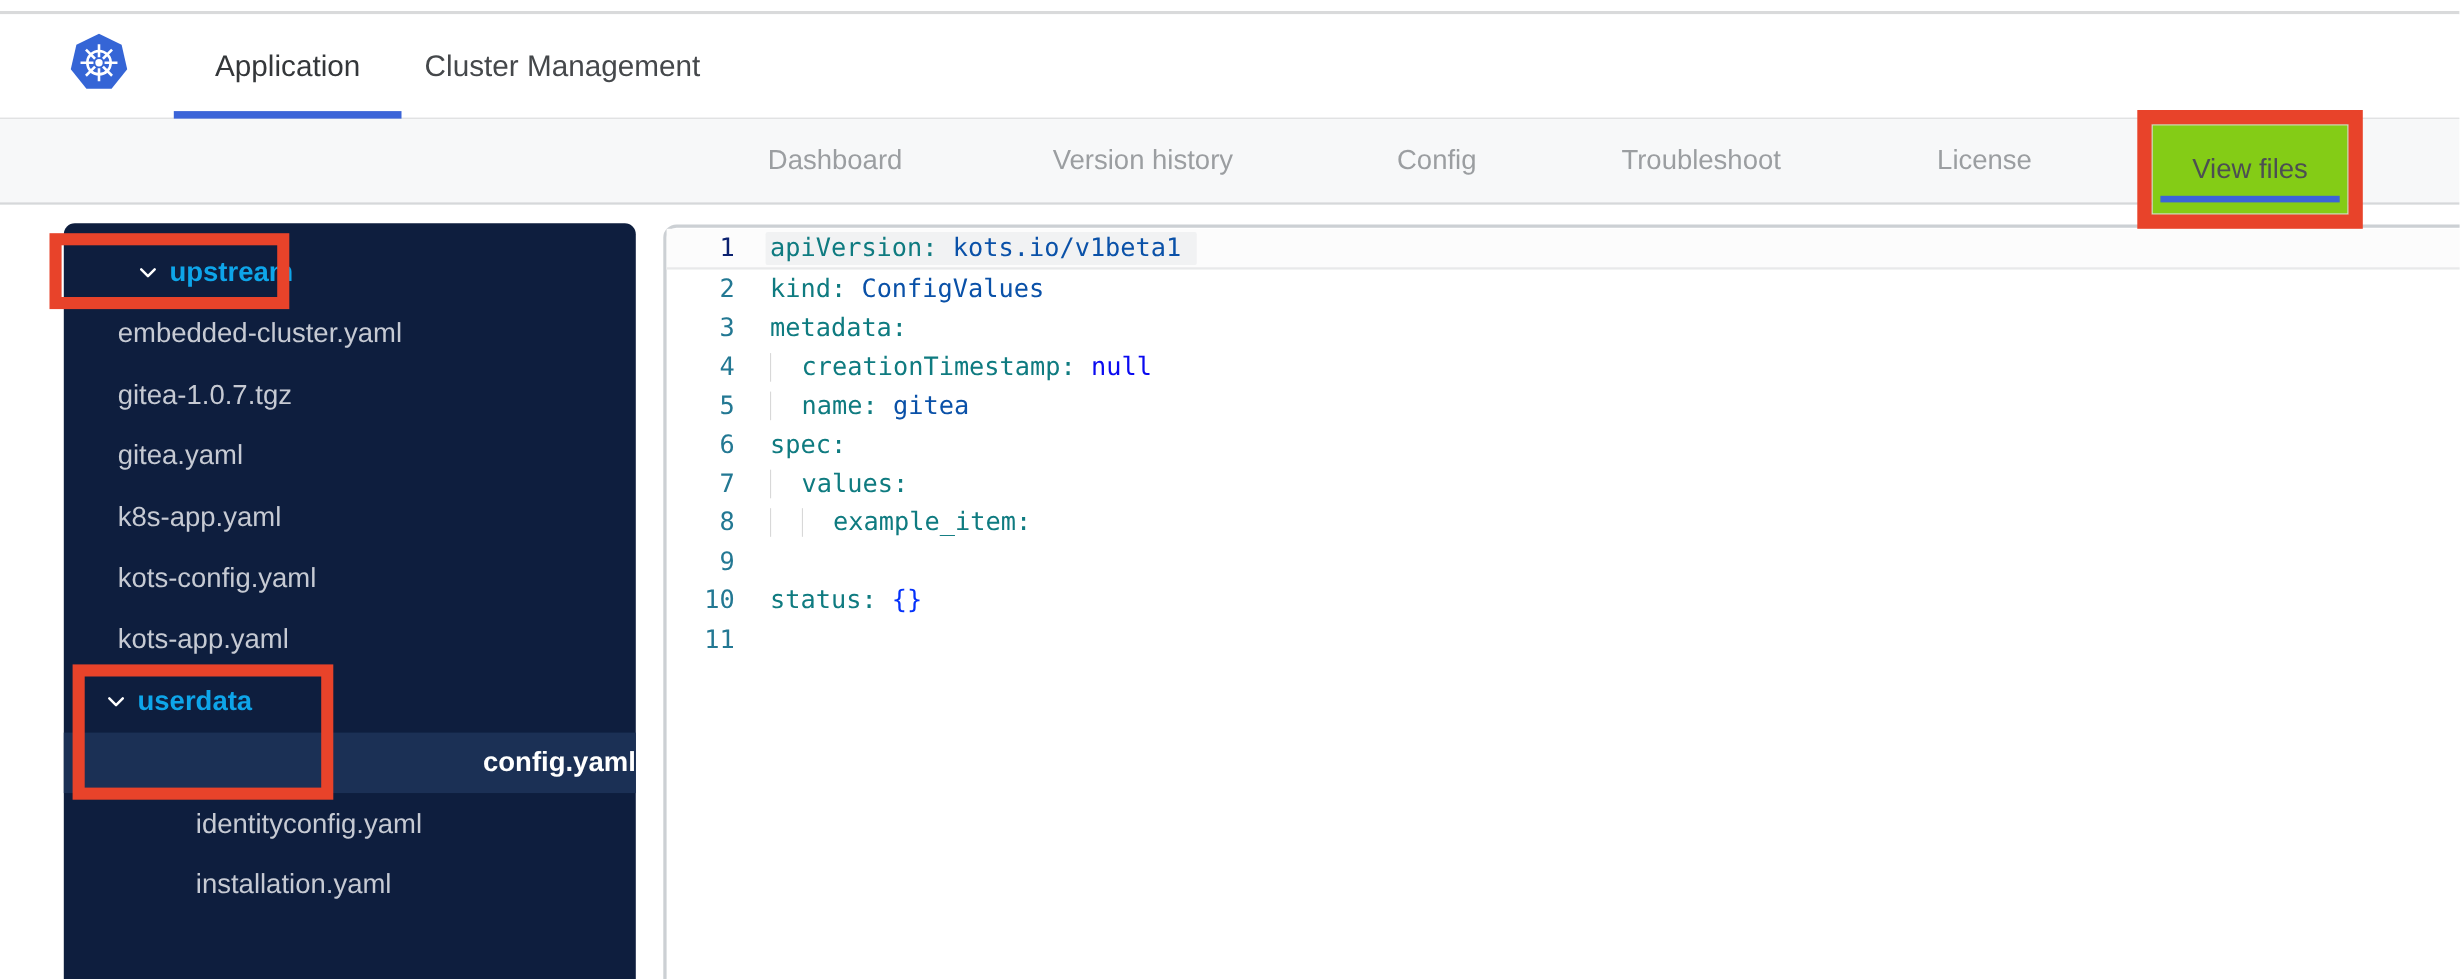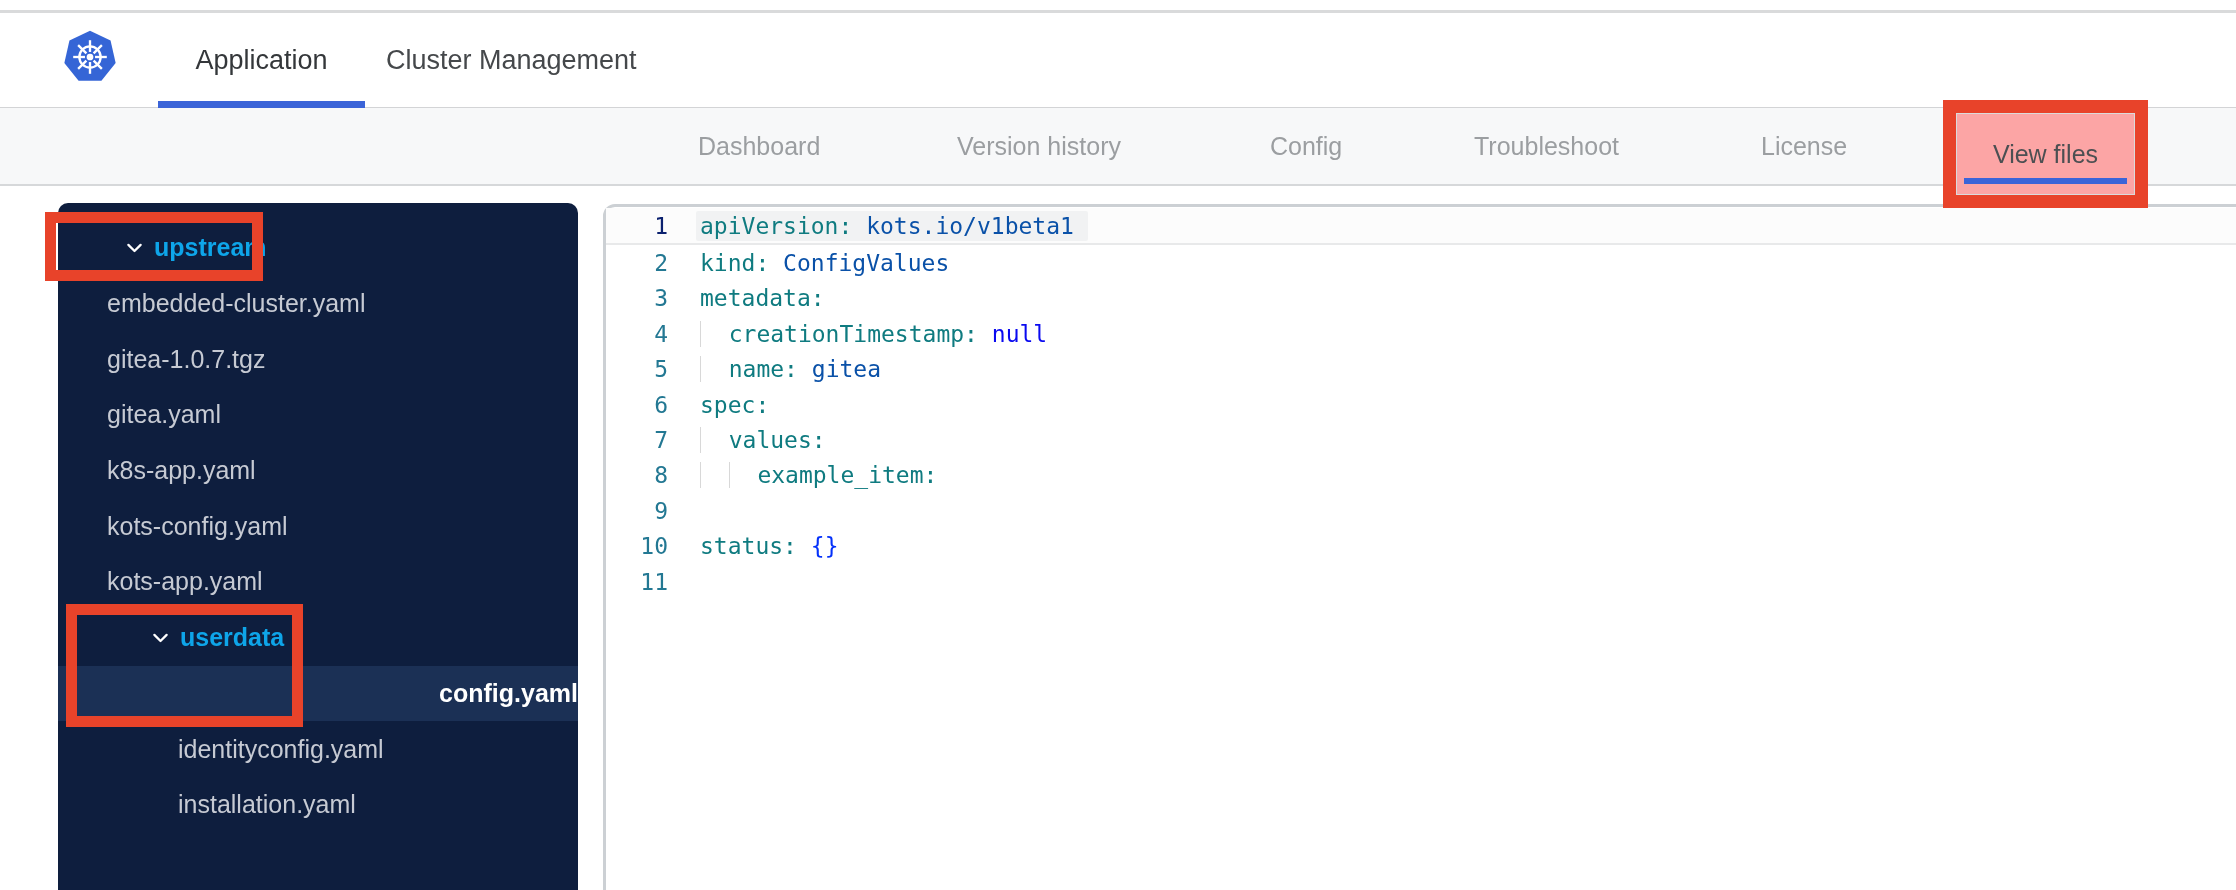--- a/index.html
+++ b/index.html
@@ -24,34 +24,34 @@
   .htab.active .hunderline{display:block;position:absolute;left:0;bottom:-1px;width:100%;height:7px;background:#3b64d8;}
 
   
   .nav{position:absolute;left:0;top:108px;width:2236px;height:76px;background:#f7f8f9;border-bottom:2px solid #d6d8da;}
   .nav-item{position:absolute;top:0;height:100%;display:flex;align-items:center;font-size:25px;color:#9b9ea1;cursor:pointer;}
   .nav-item:nth-of-type(1){left:698px;}
   .nav-item:nth-of-type(2){left:957px;}
   .nav-item:nth-of-type(3){left:1270px;}
   .nav-item:nth-of-type(4){left:1474px;}
   .nav-item:nth-of-type(5){left:1761px;}
-  .viewfiles-tab{position:absolute;left:1956px;top:113px;width:179px;height:82px;background:#fca5a5;
+  .viewfiles-tab{position:absolute;left:1956px;top:113px;width:179px;height:82px;background:#84cc16;
         border:1px solid #dadbdc;box-sizing:border-box;display:flex;align-items:center;justify-content:center;
         font-size:25px;color:#4c4f52;z-index:5;cursor:pointer;}
   .viewfiles-underline{position:absolute;left:7px;top:64px;width:163px;height:6px;background:#3b64d8;}
 
   
   .sidebar{position:absolute;left:58px;top:203px;width:520px;height:687px;background:#0e1e3e;
         border-radius:10px 10px 0 0;padding-top:17px;box-sizing:border-box;}
   .trow{height:55.7px;display:flex;align-items:center;font-size:25px;color:#c6cad3;cursor:pointer;white-space:nowrap;}
   .trow .chev{display:flex;align-items:center;margin-right:9px;}
   .trow.folder{color:#0ea5e9;font-weight:bold;}
   .trow.lvl1.folder{padding-left:66px;}
   .trow.lvl1.file{padding-left:49px;}
-  .trow.lvl2.folder{padding-left:92px;}
+  .trow.lvl2.folder{padding-left:37px;}
   .trow.lvl2.file{padding-left:120px;}
   .trow.selected{background:#1b3055;color:#ffffff;font-weight:bold;justify-content:flex-end;}
 
   
   .editor{position:absolute;left:603px;top:204px;width:1660px;height:720px;background:#ffffff;
         border:3px solid #ccd0d4;border-radius:12px;box-sizing:border-box;padding-top:1px;}
   .erow{height:35.4px;display:flex;align-items:center;font-family:"DejaVu Sans Mono",monospace;font-size:23px;}
   .erow .ln{width:62px;text-align:right;color:#237893;flex-shrink:0;}
   .erow .code{margin-left:32px;display:flex;align-items:stretch;white-space:pre;}
   .erow .code .toks{display:flex;align-items:center;}

